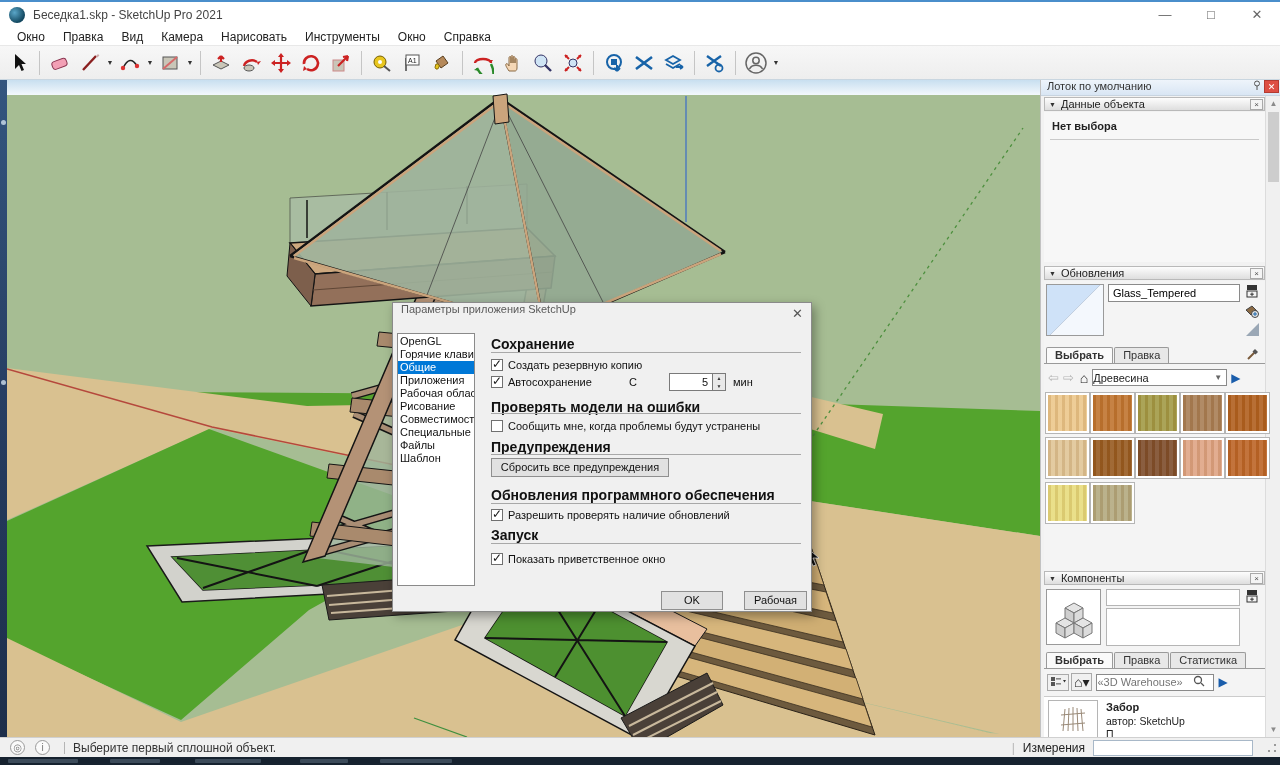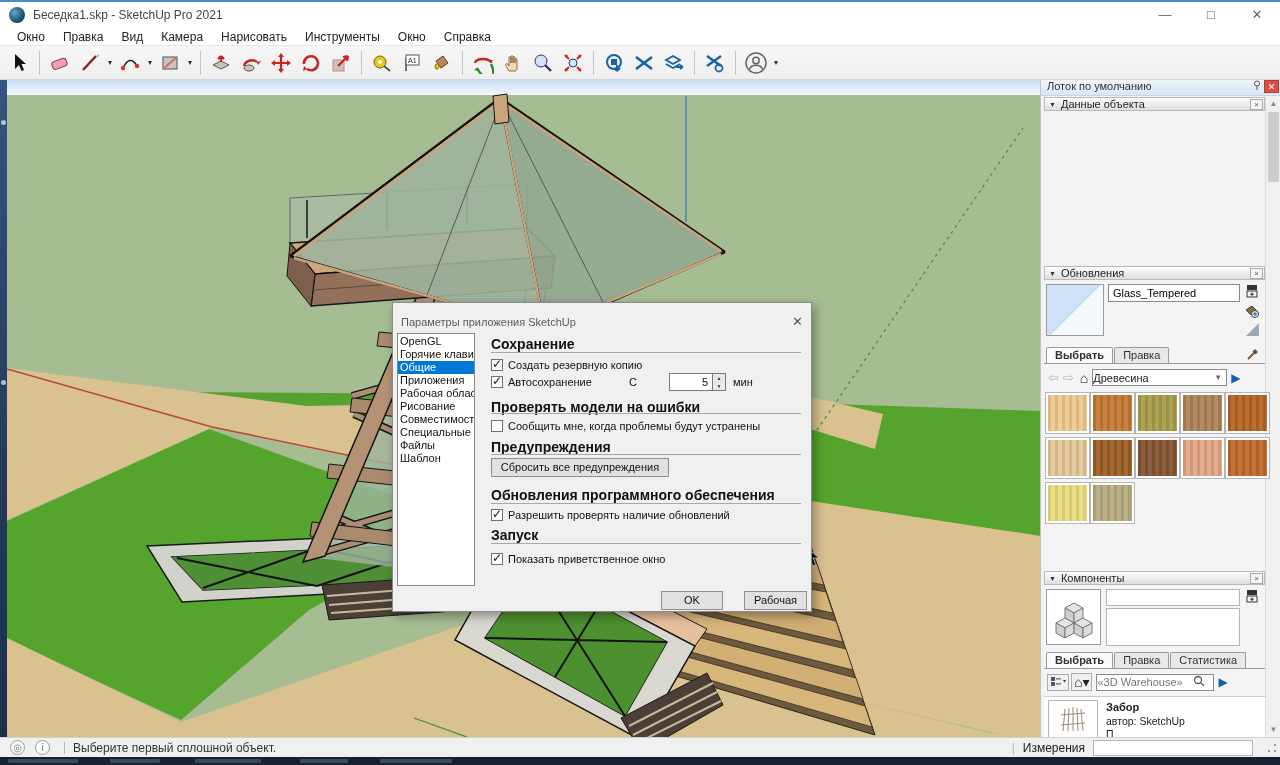--- a/index.html
+++ b/index.html
@@ -79,21 +79,21 @@
     font-size:11px; }
   .combo .chev { margin-left:auto; color:#666; font-size:8px; padding-right:4px; }
   .bluearrow { color:#1a5dab; font-size:12px; margin-left:4px; }
   .swatch { position:absolute; width:43px; height:40px; border:2px solid #fff; outline:1px solid #b5b5b5; }
   .swatch::after{ content:""; position:absolute; inset:0;
     background:repeating-linear-gradient(90deg, rgba(120,70,20,.12) 0 3px, rgba(255,255,255,.10) 3px 7px); }
 
   
   #dialog { position:absolute; left:392px; top:222px; width:420px; height:310px; background:#f0f0f0;
     border:1px solid #8a8a8a; box-shadow:3px 4px 10px rgba(0,0,0,.35); font-size:11px; color:#111; }
-  #dlgtitle { position:absolute; left:0; top:8px; width:100%; height:22px; display:flex; align-items:center; }
+  #dlgtitle { position:absolute; left:0; top:0; width:100%; height:22px; display:flex; align-items:flex-start; }
   #dlgtitle .t { padding-left:8px; color:#5a5a5a; font-size:11px; }
   #dlgclose { position:absolute; right:8px; top:3px; color:#555; font-size:13px; }
   #dlglist { position:absolute; left:4px; top:30px; width:78px; height:253px; background:#fff;
     border:1px solid #8a8a8a; overflow:hidden; padding-top:1px; }
   .dlgitem { font-size:11px; line-height:13px; padding-left:2px; white-space:nowrap; color:#111; }
   .dlgitem.sel { background:#0078d7; color:#fff; }
   .dheading { position:absolute; left:98px; font-weight:bold; font-size:14px; }
   .dhr { position:absolute; left:98px; width:310px; height:1px; background:#a8a8a8; }
   .cbrow { position:absolute; left:98px; display:flex; align-items:center; font-size:11px; }
   .cb { width:12px; height:12px; background:#fff; border:1px solid #707070; margin-right:5px;
@@ -425,20 +425,24 @@
       <div id="trayscroll">
         <span class="scrarrow" style="top:0">▲</span>
         <span class="scrarrow" style="bottom:0">▼</span>
         <div id="traythumb"></div>
       </div>
 
       <div class="secbar" style="top:17px">
         <span class="tri">▼</span>
         <span class="lbl">Данные объекта</span>
         <span class="secclose">×</span>
+      </div>
+      <div class="traypanel" style="top:32px; height:150px;">
+        <div style="padding:8px 0 0 8px; font-weight:bold; font-size:11px;">Нет выбора</div>
+        <div style="margin:7px 6px 0 6px; height:1px; background:#c9c9c9;"></div>
       </div>
 
       <div class="secbar" style="top:186px">
         <span class="tri">▼</span>
         <span class="lbl">Обновления</span>
         <span class="secclose">×</span>
       </div>
       <div class="traypanel" style="top:201px; height:330px; background:#f4f4f4;">
         <div class="matthumb" style="left:2px; top:3px;"></div>
         <input class="fieldbox" style="left: 64px; top: 3px; width: 132px; height: 18px;" value="Glass_Tempered">

